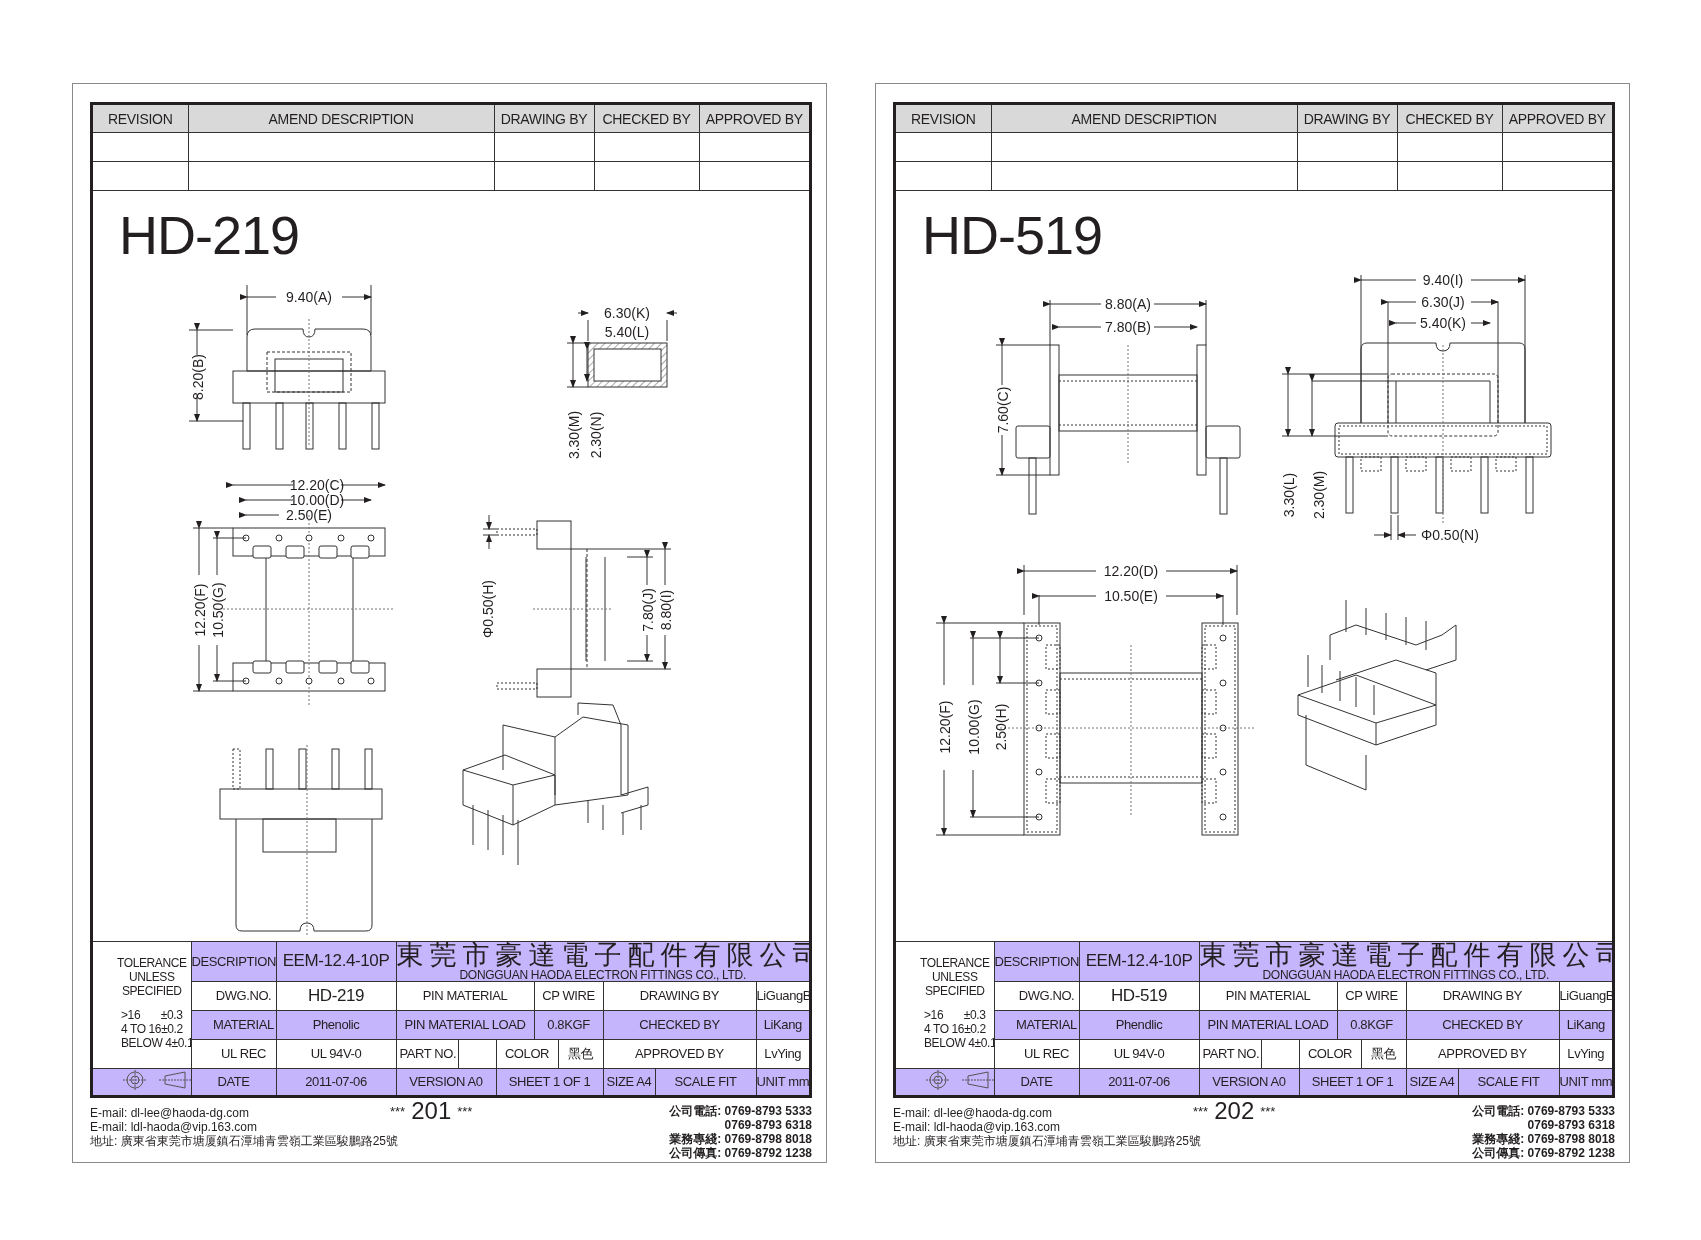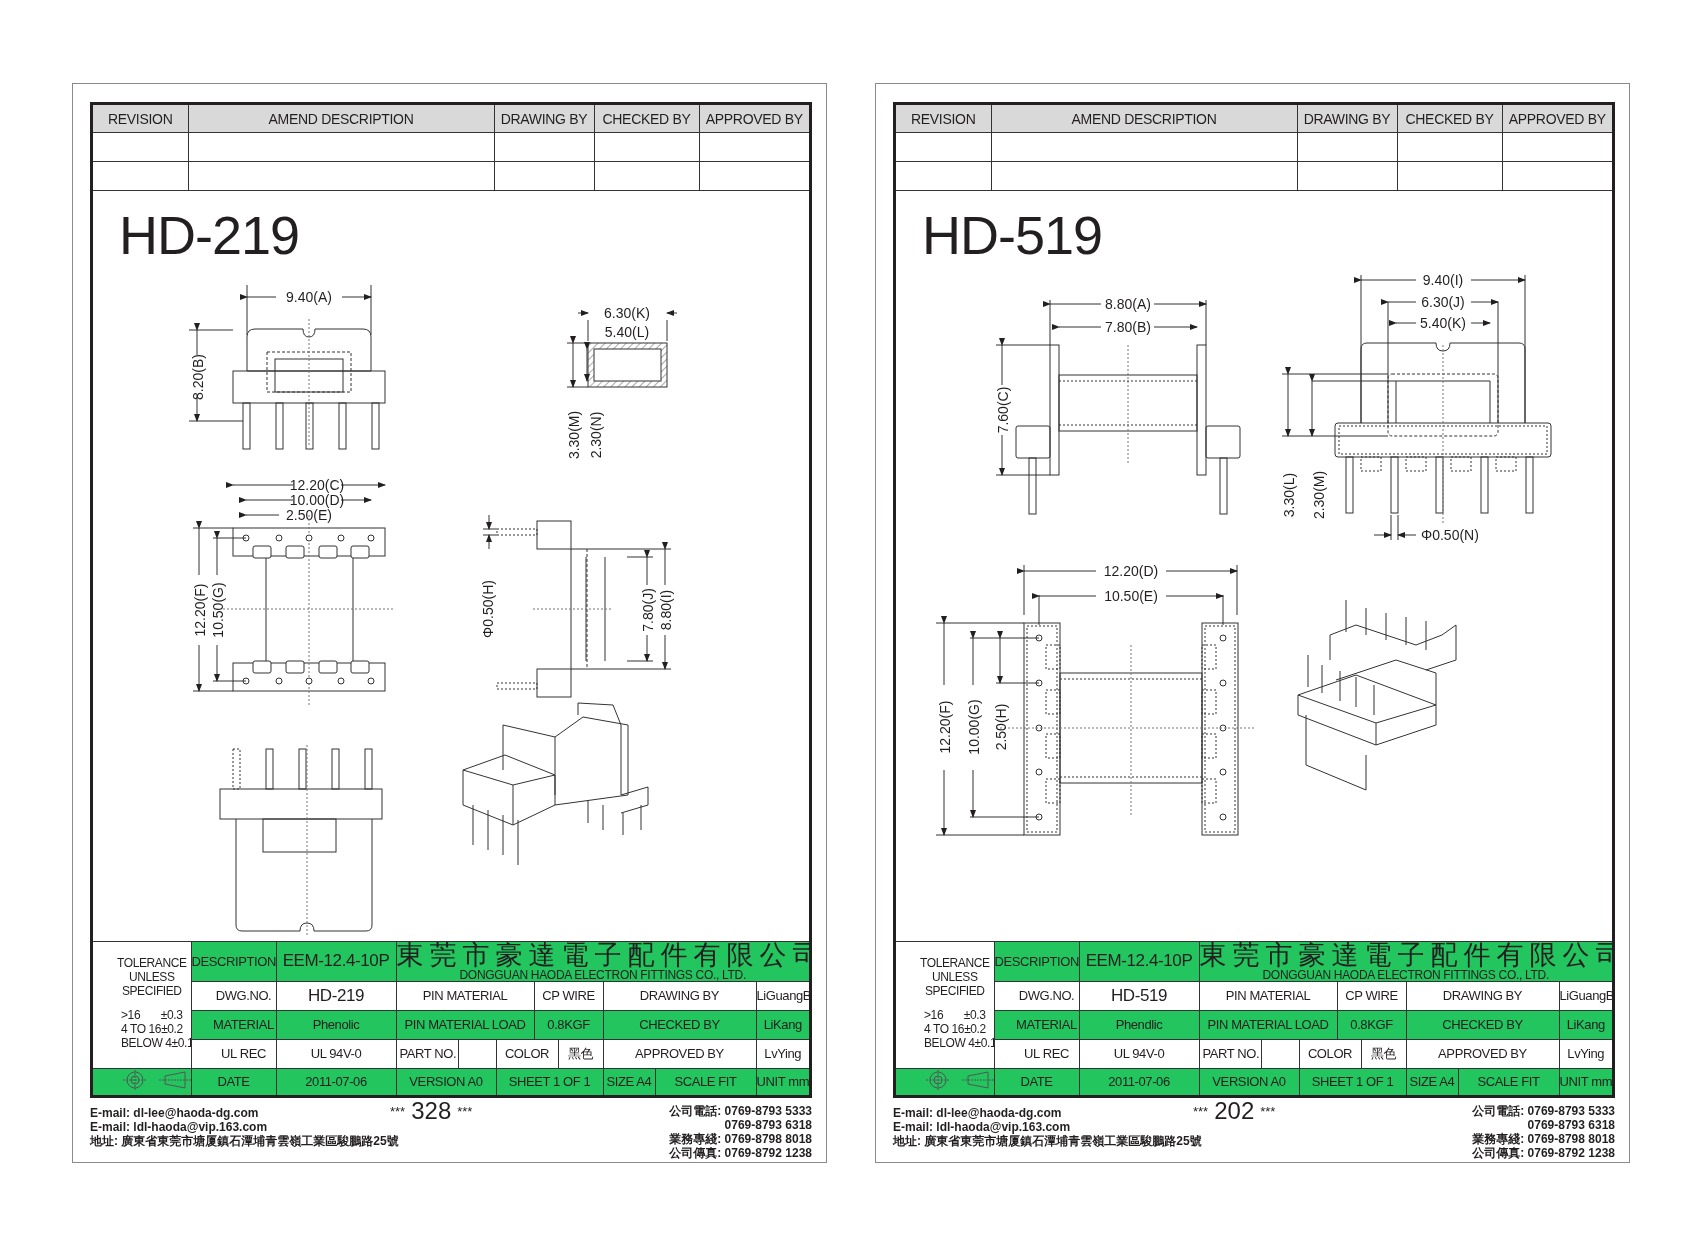--- a/index.html
+++ b/index.html
@@ -12,33 +12,33 @@
   .rev{position:absolute;left:0;top:0;width:716px;}
   .rev td{border:1px solid #333;height:28px;font-size:14px;text-align:center;padding:0;white-space:nowrap;overflow:hidden;letter-spacing:-0.3px;}
   .rev tr.hdr td{background:#d9d9da;height:27px;}
   .rev tr td:first-child{border-left:none;}
   .rev tr td:last-child{border-right:none;}
   .rev tr.hdr td{border-top:none;}
   .title{position:absolute;left:26px;top:100px;font-size:54px;line-height:60px;letter-spacing:-1px;}
   .draw{position:absolute;left:0;top:0;}
   .tb{position:absolute;left:0;bottom:0;width:716px;}
   .tb td{border:1px solid #333;font-size:13px;text-align:center;padding:0;white-space:nowrap;overflow:hidden;letter-spacing:-0.4px;}
-  .tb td.g{background:#22c55e;}
+  .tb td.g{background:#c4b5fd;}
   .tb tr td:first-child{border-left:none;padding-left:20px;}
   .tb tr td:last-child{border-right:none;}
   .tb tr:last-child td{border-bottom:none;}
   .tb .big{font-size:17px;}
   .tb .tol{font-size:12px;line-height:14px;vertical-align:top;padding-top:14px;}
   .tol .row{display:flex;justify-content:space-between;padding:0 8px;}
   .tol .hd{text-align:center;margin-bottom:10px;}
   .company{line-height:1;}
   .company .cn{font-size:27px;letter-spacing:6px;display:block;}
   .company .en{font-size:12px;display:block;letter-spacing:-0.3px;}
   .footer{position:absolute;left:17px;top:1020px;width:722px;height:56px;font-size:12px;line-height:14px;}
-  .footer .l{position:absolute;left:0;top:2px;font-weight:bold;}
+  .footer .l{position:absolute;left:0;top:2px;}
   .footer .c{position:absolute;left:300px;top:0;font-size:13px;}
   .footer .c .pg{font-size:24px;vertical-align:-3px;margin:0 6px;}
   .footer .r{position:absolute;right:0;top:0;text-align:right;}
   .footer .r div{white-space:nowrap;font-weight:bold;}
   svg text{font-family:"Liberation Sans",sans-serif;fill:#231f20;}
 </style>
 </head>
 <body>
 
 <div class="sheet left">
@@ -331,21 +331,21 @@
     </tbody>
       </table>
   </div>
 
   <div class="footer">
     <div class="l">
       <div>E-mail: dl-lee@haoda-dg.com</div>
       <div>E-mail: ldl-haoda@vip.163.com</div>
       <div>地址: 廣東省東莞市塘厦鎮石潭埔青雲嶺工業區駿鵬路25號</div>
     </div>
-    <div class="c"><span>***</span><span class="pg">328</span><span>***</span></div>
+    <div class="c"><span>***</span><span class="pg">201</span><span>***</span></div>
     <div class="r">
       <div><span>公司電話:</span> <span>0769-8793 5333</span></div>
       <div><span>0769-8793 6318</span></div>
       <div><span>業務專綫:</span> <span>0769-8798 8018</span></div>
       <div><span>公司傳真:</span> <span>0769-8792 1238</span></div>
     </div>
   </div>
 </div>
 
 <div class="sheet right">

